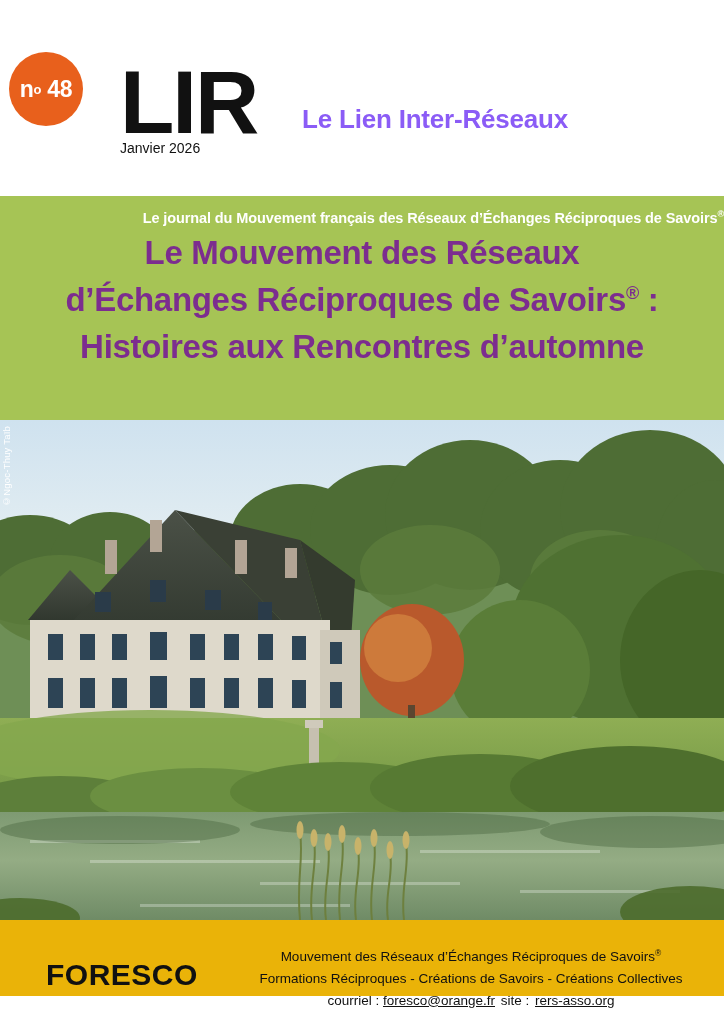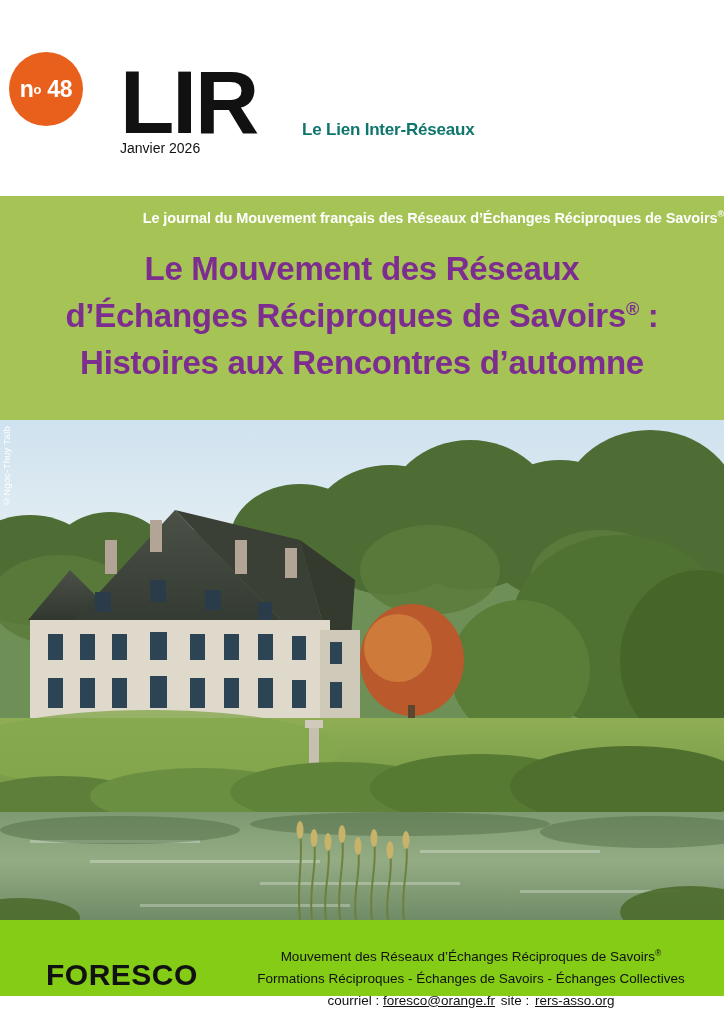--- a/index.html
+++ b/index.html
@@ -59,24 +59,24 @@
     font-weight: bold;
     line-height: 1;
     letter-spacing: -2px;
     color: #111111;
     margin-top: 22px;
   }
 
   .logo-sub {
     position: absolute;
     left: 302px;
-    top: 120px;
-    font-size: 17px;
-    font-weight: bold;
-    color: #0f766e;
+    top: 104px;
+    font-size: 26px;
+    font-weight: bold;
+    color: #8b5cf6;
     letter-spacing: -0.2px;
   }
 
   .logo-date {
     position: absolute;
     left: 120px;
     top: 140px;
     font-size: 14px;
     color: #111111;
   }
@@ -106,21 +106,21 @@
     font-weight: bold;
     letter-spacing: -0.1px;
   }
   .banner-strap-text sup {
     font-size: 9px;
     vertical-align: super;
   }
 
   .banner-title {
     position: absolute;
-    top: 50px;
+    top: 34px;
     left: 0;
     right: 0;
     text-align: center;
     color: #7c2d8f;
     font-size: 33px;
     font-weight: bold;
     line-height: 1.42;
     letter-spacing: -0.3px;
   }
   .banner-title sup {
@@ -148,21 +148,21 @@
     color: #ffffff;
     writing-mode: vertical-rl;
     transform: rotate(180deg);
     letter-spacing: 0.2px;
   }
 
   
   .footer {
     position: relative;
     height: 76px;
-    background: #84cc16;
+    background: #eab308;
   }
   .footer-brand {
     position: absolute;
     left: 46px;
     top: 38px;
     font-size: 30px;
     font-weight: bold;
     color: #111111;
     letter-spacing: 0.5px;
   }
@@ -370,18 +370,18 @@
         <ellipse cx="690" cy="492" rx="70" ry="26"></ellipse>
       </g>
     </svg>
     <div class="photo-credit">©Ngoc-Thuy Taïb</div>
   </div>
 
   <div class="footer">
     <div class="footer-brand">FORESCO</div>
     <div class="footer-lines">
       <div><span>Mouvement des Réseaux d’Échanges Réciproques de Savoirs</span><sup>®</sup></div>
-      <div>Formations Réciproques - Échanges de Savoirs - Échanges Collectives</div>
+      <div>Formations Réciproques - Créations de Savoirs - Créations Collectives</div>
       <div class="footer-line3"><span>courriel : </span><a href="#">foresco@orange.fr</a><span class="sep"> site : </span><a href="#">rers-asso.org</a></div>
     </div>
   </div>
 
 </div>
 
 </body></html>

